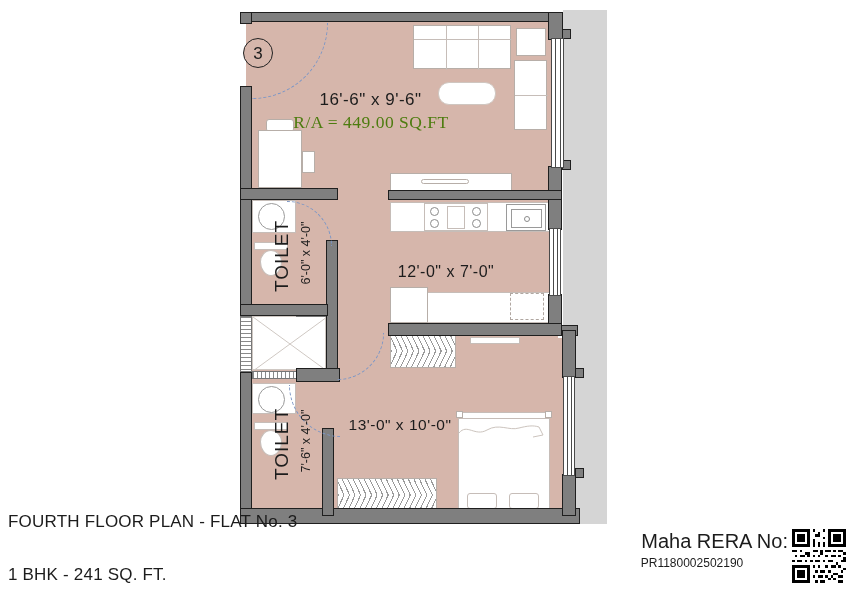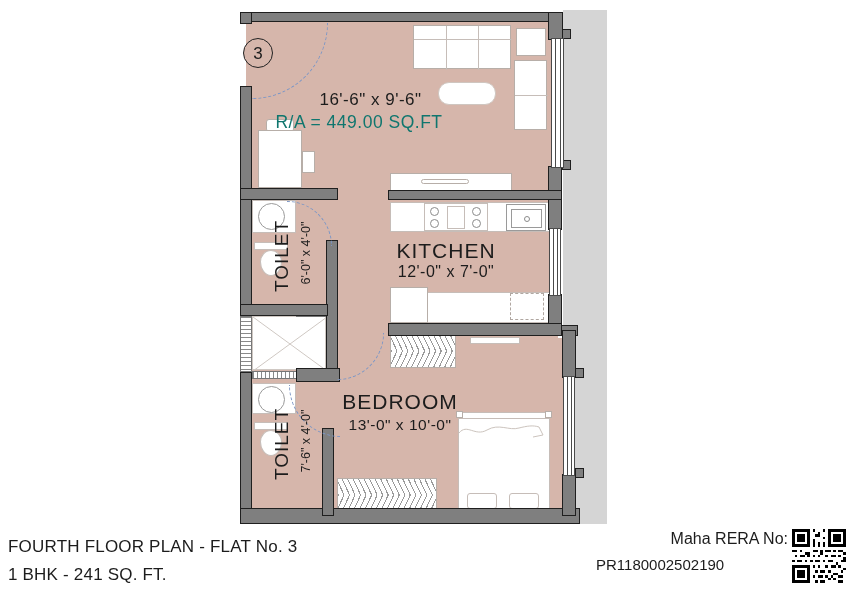--- a/index.html
+++ b/index.html
@@ -149,39 +149,37 @@
   </div>
 
   <div class="abs arc arc-br" style="left:252px;top:23px;width:76px;height:76px;"></div>
   <div class="abs arc arc-tr" style="left:287px;top:201px;width:45px;height:45px;"></div>
   <div class="abs arc arc-br" style="left:337px;top:333px;width:47px;height:47px;"></div>
   <div class="abs arc arc-bl" style="left:289px;top:385px;width:52px;height:52px;"></div>
 
   <div class="abs badge" style="left:243px;top:38px;width:30px;height:30px;line-height:29px;font-size:17px;color:#1c1c1c;">3</div>
 
   <div class="abs label" style="left:283px;top:90px;width:175px;font-size:17px;letter-spacing:0.5px;">16'-6" x 9'-6"</div>
-  <div class="abs label" style="left:268px;top:112px;width:182px;font-size:17.5px;letter-spacing:0.5px;color:#0f766e;">R/A = 449.00 SQ.FT</div>
-
-  <div class="abs label" style="left:387px;top:239px;width:118px;font-size:21px;letter-spacing:1px;">KITCHEN</div>
+  <div class="abs label" style="left:280px;top:112px;width:182px;font-size:17.5px;letter-spacing:0.5px;color:#4d7c0f;font-family:Liberation Serif, serif;">R/A = 449.00 SQ.FT</div>
+
   <div class="abs label" style="left:387px;top:263px;width:118px;font-size:16px;letter-spacing:0.5px;">12'-0" x 7'-0"</div>
 
-  <div class="abs label" style="left:340px;top:390px;width:120px;font-size:21px;letter-spacing:1px;">BEDROOM</div>
   <div class="abs label" style="left:340px;top:416px;width:120px;font-size:15.5px;letter-spacing:0.5px;">13'-0" x 10'-0"</div>
 
   <div class="abs label rot" style="left:282px;top:256px;font-size:19px;letter-spacing:1px;">TOILET</div>
   <div class="abs label rot" style="left:306px;top:253px;font-size:12.5px;">6'-0" x 4'-0"</div>
 
   <div class="abs label rot" style="left:282px;top:444px;font-size:19px;letter-spacing:1px;">TOILET</div>
   <div class="abs label rot" style="left:306px;top:441px;font-size:12.5px;">7'-6" x 4'-0"</div>
 
-  <div class="abs label" style="left:8px;top:537px;font-size:17px;text-align:left;font-weight:500;letter-spacing:0.2px;">FOURTH FLOOR PLAN - FLAT No. 3</div>
+  <div class="abs label" style="left:8px;top:512px;font-size:17px;text-align:left;font-weight:500;letter-spacing:0.2px;">FOURTH FLOOR PLAN - FLAT No. 3</div>
   <div class="abs label" style="left:8px;top:565px;font-size:17px;text-align:left;font-weight:500;letter-spacing:0.2px;">1 BHK - 241 SQ. FT.</div>
 
-  <div class="abs label" style="left:600px;top:530px;width:188px;font-size:16px;text-align:right;">Maha RERA  No:</div>
-  <div class="abs label" style="left:596px;top:556px;width:192px;font-size:15px;text-align:left;">PR1180002502190</div>
+  <div class="abs label" style="left:600px;top:530px;width:188px;font-size:20px;text-align:right;">Maha RERA  No:</div>
+  <div class="abs label" style="left:596px;top:556px;width:192px;font-size:12px;text-align:center;">PR1180002502190</div>
 
   <div class="abs" style="left:792px;top:529px;width:54px;height:54px;">
     <svg width="54" height="54" viewBox="0 0 21 21" shape-rendering="crispEdges">
       <rect width="21" height="21" fill="#fff"></rect>
       <g fill="#000">
         <rect x="0" y="0" width="7" height="7"></rect>
           <rect x="14" y="0" width="7" height="7"></rect>
           <rect x="0" y="14" width="7" height="7"></rect>
       </g>
       <g fill="#fff">

